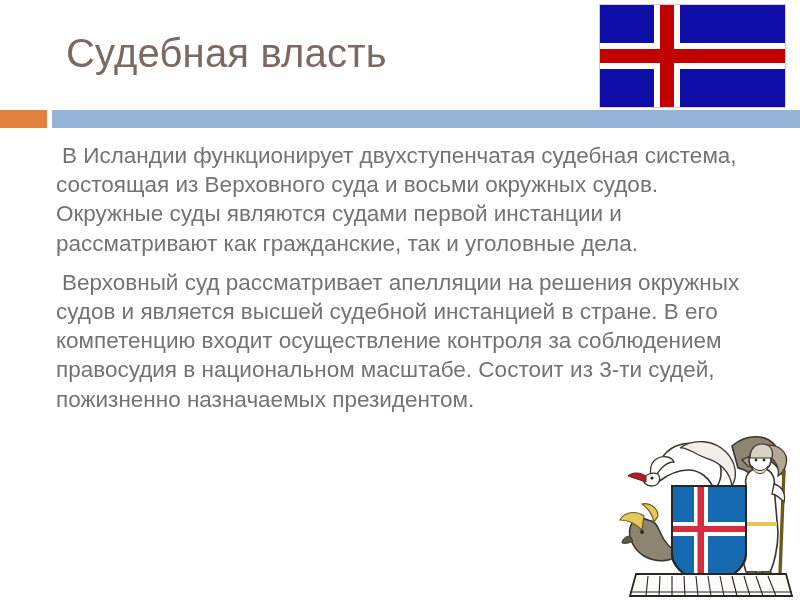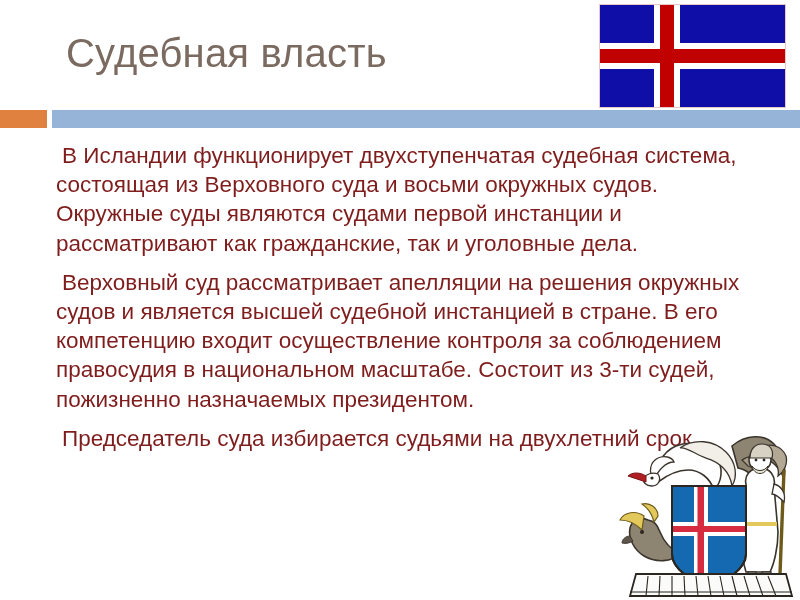--- a/index.html
+++ b/index.html
@@ -55,21 +55,21 @@
     height: 18px;
     background: #96b3d8;
   }
 
   
   #body-text {
     position: absolute;
     left: 56px;
     top: 141px;
     width: 700px;
-    color: #7f1d1d;
+    color: #737373;
     font-size: 22.5px;
     line-height: 29.2px;
   }
   #body-text .para {
     margin: 0 0 10px 0;
     text-indent: 6px;
   }
   #body-text .para:last-child {
     margin-bottom: 0;
   }
@@ -126,21 +126,20 @@
 <div id="slide">
 
   <div id="slide-title">Судебная власть</div>
 
   <div id="divider-accent"></div>
   <div id="divider-bar"></div>
 
   <div id="body-text">
     <p class="para">В Исландии функционирует двухступенчатая судебная система, состоящая из Верховного суда и восьми окружных судов. Окружные суды являются судами первой инстанции и рассматривают как гражданские, так и уголовные дела.</p>
     <p class="para">Верховный суд рассматривает апелляции на решения окружных судов и является высшей судебной инстанцией в стране. В его компетенцию входит осуществление контроля за соблюдением правосудия в национальном масштабе. Состоит из 3-ти судей, пожизненно назначаемых президентом.</p>
-    <p class="para">Председатель суда избирается судьями на двухлетний срок.</p>
   </div>
 
   <div id="flag-iceland">
     <div class="cross-white-h"></div>
     <div class="cross-white-v"></div>
     <div class="cross-red-h"></div>
     <div class="cross-red-v"></div>
   </div>
 
   <div id="coat-of-arms">

